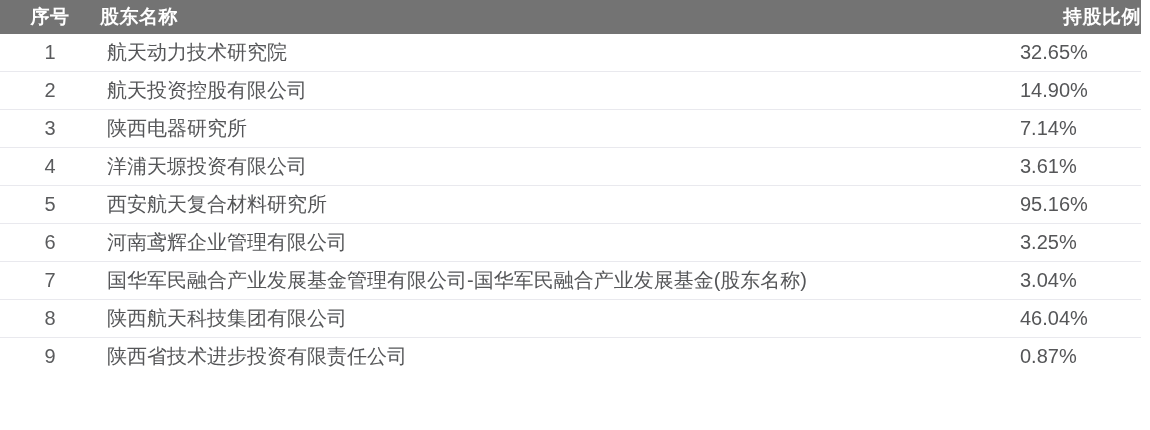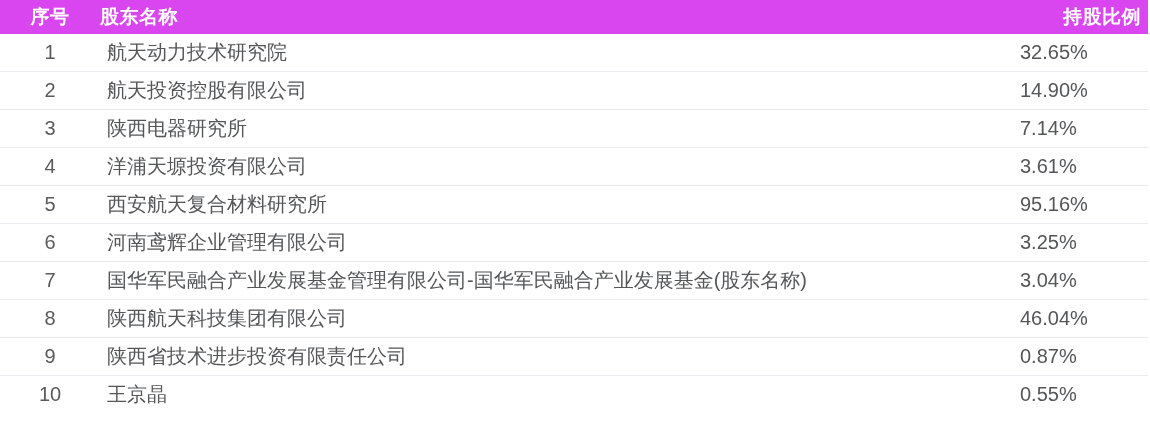--- a/index.html
+++ b/index.html
@@ -18,37 +18,37 @@
   }
 
   .shareholder-table {
     width: 1141px;
     border-collapse: collapse;
     table-layout: fixed;
   }
 
   
   .table-head-row {
-    background: #d946ef;
+    background: #737373;
     height: 34px;
   }
   .table-head-row th {
     padding: 0;
     margin: 0;
     color: #ffffff;
     font-size: 19px;
     font-weight: bold;
     letter-spacing: 0.5px;
     height: 34px;
     line-height: 34px;
     vertical-align: middle;
   }
   th.col-index   { width: 100px;  text-align: center; }
   th.col-name    { width: 920px;  text-align: left; }
-  th.col-ratio   { width: 121px;  text-align: right; padding-right: 7px; }
+  th.col-ratio   { width: 121px;  text-align: right; padding-right: 0px; }
 
   
   .data-row {
     height: 37px;
   }
   .data-row td {
     padding: 0;
     margin: 0;
     height: 37px;
     line-height: 37px;
@@ -132,19 +132,14 @@
     <tr class="data-row">
       <td class="cell-index">8</td>
       <td class="cell-name">陕西航天科技集团有限公司</td>
       <td class="cell-ratio">46.04%</td>
     </tr>
     <tr class="data-row">
       <td class="cell-index">9</td>
       <td class="cell-name">陕西省技术进步投资有限责任公司</td>
       <td class="cell-ratio">0.87%</td>
     </tr>
-    <tr class="data-row">
-      <td class="cell-index">10</td>
-      <td class="cell-name">王京晶</td>
-      <td class="cell-ratio">0.55%</td>
-    </tr>
   </tbody>
 </table>
 
 </body></html>

